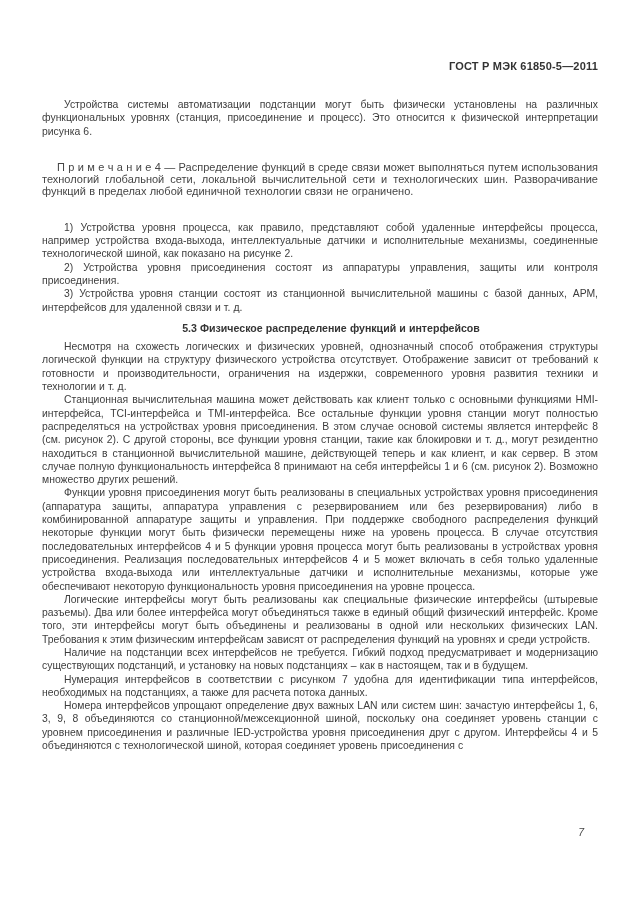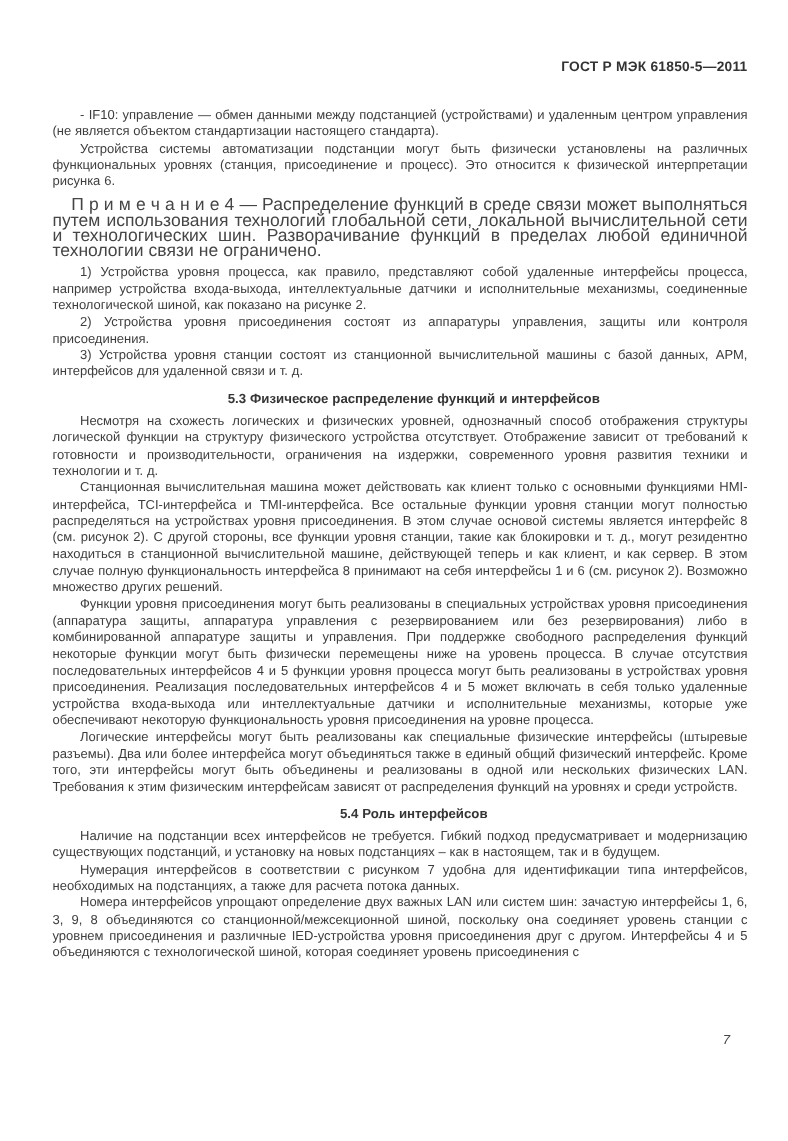--- a/index.html
+++ b/index.html
@@ -13,43 +13,43 @@
     height: 913px;
     background: #ffffff;
     font-family: "Liberation Sans", sans-serif;
     color: #3d3d3d;
     overflow: hidden;
     box-sizing: border-box;
   }
   .content {
     position: absolute;
     left: 42px;
-    top: 48px;
+    top: 60px;
     width: 556px;
   }
   .doc-header {
     text-align: right;
     font-weight: bold;
     font-size: 11px;
     color: #333333;
     margin: 0 0 26px 0;
     letter-spacing: 0.2px;
   }
   .content p {
     margin: 0;
     font-size: 10.4px;
     line-height: 13.3px;
     text-align: justify;
     text-indent: 22px;
     word-spacing: 0.2px;
   }
   .content p.note {
-    font-size: 14px;
+    font-size: 11px;
     line-height: 12.3px;
-    margin: 5px 0;
+    margin: 23px 0;
     text-indent: 15px;
     color: #454545;
   }
   .content p.heading {
     font-weight: bold;
     text-align: center;
     font-size: 10.6px;
     margin: 8px 0 5px 0;
     color: #353535;
   }
@@ -62,31 +62,29 @@
     color: #454545;
   }
 </style>
 </head>
 <body>
 
 <div class="page">
   <div class="content">
     <div class="doc-header">ГОСТ Р МЭК 61850-5—2011</div>
 
-    <p>- IF10: управление — обмен данными между подстанцией (устройствами) и удаленным центром управления (не является объектом стандартизации настоящего стандарта).</p>
     <p>Устройства системы автоматизации подстанции могут быть физически установлены на различных функциональных уровнях (станция, присоединение и процесс). Это относится к физической интерпретации рисунка 6.</p>
     <p class="note">П р и м е ч а н и е 4 — Распределение функций в среде связи может выполняться путем использования технологий глобальной сети, локальной вычислительной сети и технологических шин. Разворачивание функций в пределах любой единичной технологии связи не ограничено.</p>
     <p>1) Устройства уровня процесса, как правило, представляют собой удаленные интерфейсы процесса, например устройства входа-выхода, интеллектуальные датчики и исполнительные механизмы, соединенные технологической шиной, как показано на рисунке 2.</p>
     <p>2) Устройства уровня присоединения состоят из аппаратуры управления, защиты или контроля присоединения.</p>
     <p>3) Устройства уровня станции состоят из станционной вычислительной машины с базой данных, АРМ, интерфейсов для удаленной связи и т. д.</p>
     <p class="heading">5.3 Физическое распределение функций и интерфейсов</p>
     <p>Несмотря на схожесть логических и физических уровней, однозначный способ отображения структуры логической функции на структуру физического устройства отсутствует. Отображение зависит от требований к готовности и производительности, ограничения на издержки, современного уровня развития техники и технологии и т. д.</p>
     <p>Станционная вычислительная машина может действовать как клиент только с основными функциями HMI-интерфейса, TCI-интерфейса и TMI-интерфейса. Все остальные функции уровня станции могут полностью распределяться на устройствах уровня присоединения. В этом случае основой системы является интерфейс 8 (см. рисунок 2). С другой стороны, все функции уровня станции, такие как блокировки и т. д., могут резидентно находиться в станционной вычислительной машине, действующей теперь и как клиент, и как сервер. В этом случае полную функциональность интерфейса 8 принимают на себя интерфейсы 1 и 6 (см. рисунок 2). Возможно множество других решений.</p>
     <p>Функции уровня присоединения могут быть реализованы в специальных устройствах уровня присоединения (аппаратура защиты, аппаратура управления с резервированием или без резервирования) либо в комбинированной аппаратуре защиты и управления. При поддержке свободного распределения функций некоторые функции могут быть физически перемещены ниже на уровень процесса. В случае отсутствия последовательных интерфейсов 4 и 5 функции уровня процесса могут быть реализованы в устройствах уровня присоединения. Реализация последовательных интерфейсов 4 и 5 может включать в себя только удаленные устройства входа-выхода или интеллектуальные датчики и исполнительные механизмы, которые уже обеспечивают некоторую функциональность уровня присоединения на уровне процесса.</p>
     <p>Логические интерфейсы могут быть реализованы как специальные физические интерфейсы (штыревые разъемы). Два или более интерфейса могут объединяться также в единый общий физический интерфейс. Кроме того, эти интерфейсы могут быть объединены и реализованы в одной или нескольких физических LAN. Требования к этим физическим интерфейсам зависят от распределения функций на уровнях и среди устройств.</p>
-    <p class="heading">5.4 Роль интерфейсов</p>
     <p>Наличие на подстанции всех интерфейсов не требуется. Гибкий подход предусматривает и модернизацию существующих подстанций, и установку на новых подстанциях – как в настоящем, так и в будущем.</p>
     <p>Нумерация интерфейсов в соответствии с рисунком 7 удобна для идентификации типа интерфейсов, необходимых на подстанциях, а также для расчета потока данных.</p>
     <p>Номера интерфейсов упрощают определение двух важных LAN или систем шин: зачастую интерфейсы 1, 6, 3, 9, 8 объединяются со станционной/межсекционной шиной, поскольку она соединяет уровень станции с уровнем присоединения и различные IED-устройства уровня присоединения друг с другом. Интерфейсы 4 и 5 объединяются с технологической шиной, которая соединяет уровень присоединения с</p>
   </div>
 
   <div class="page-number">7</div>
 </div>
 
 </body></html>

